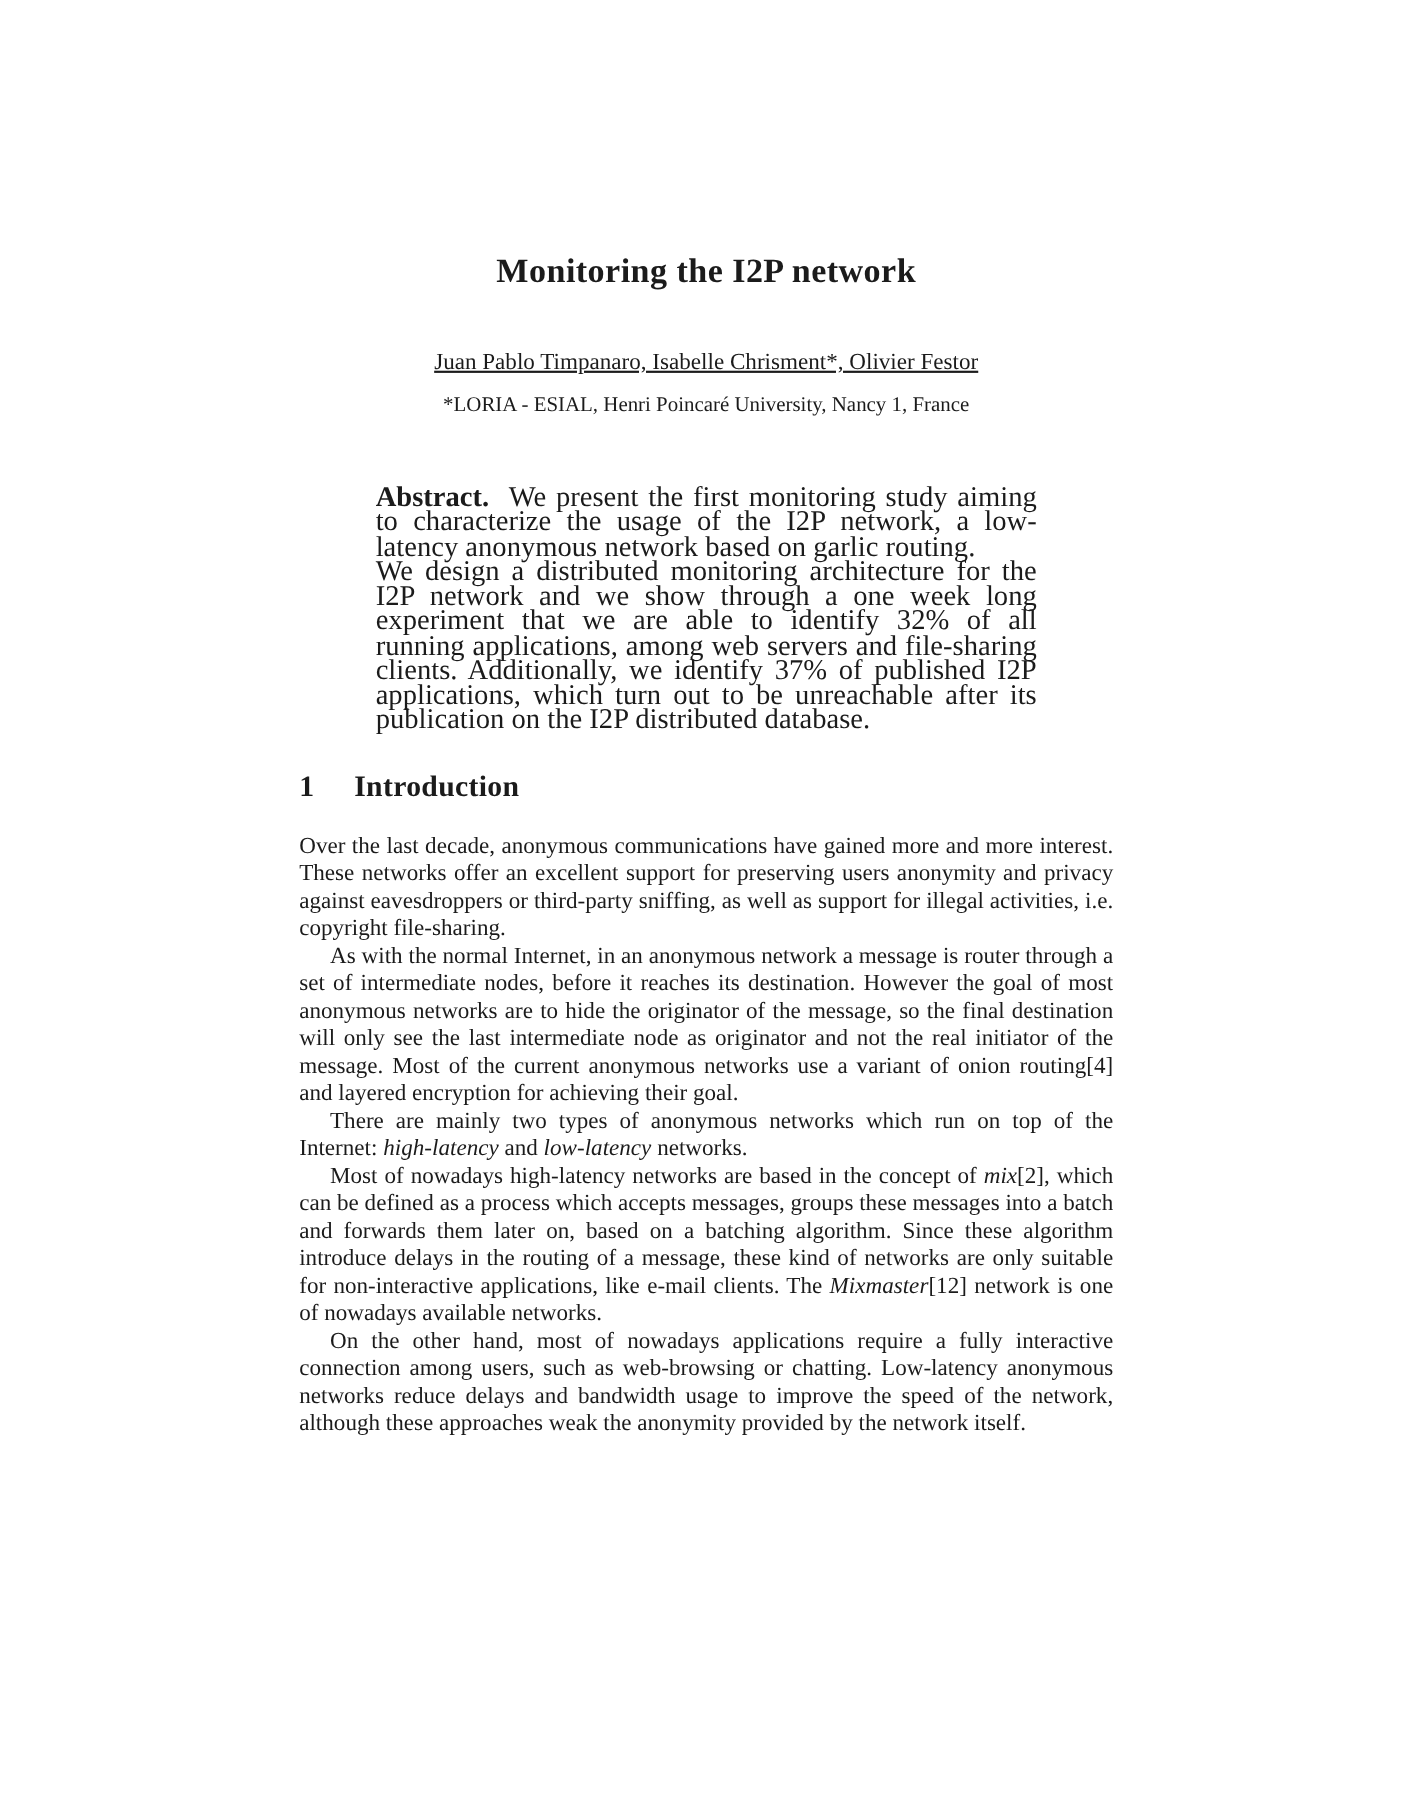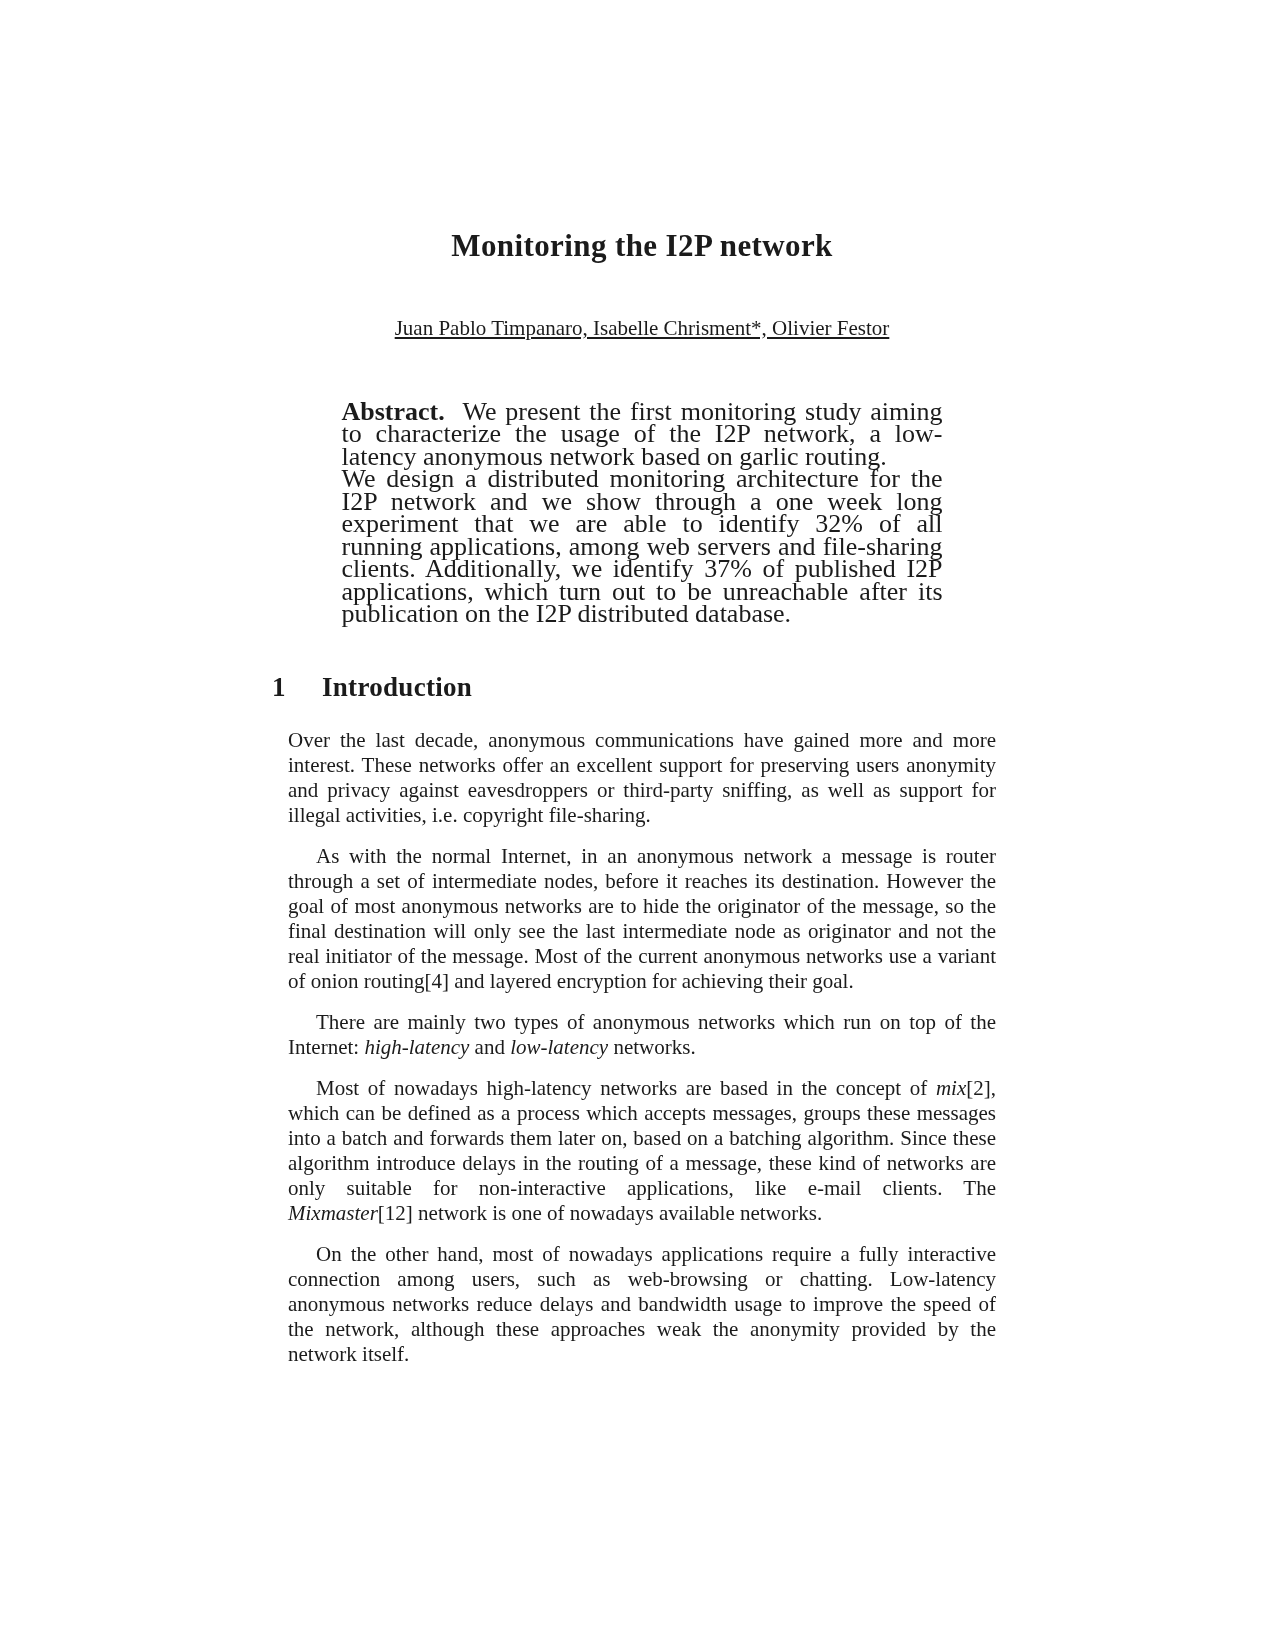--- a/index.html
+++ b/index.html
@@ -44,50 +44,51 @@
     width: 601px;
     margin: 60px auto 0 auto;
     font-size: 26px;
     line-height: 22.5px;
     text-align: justify;
   }
   .abstract-block p { margin: 0; }
   .abstract-label { font-weight: bold; }
   .abstract-label::after { content: "\00a0\00a0"; }
   .section-heading {
-    margin: 46px 0 0 0;
+    margin: 34px 0 0 0;
     font-size: 27px;
     line-height: 1.15;
     font-weight: bold;
     letter-spacing: 0.3px;
   }
   .section-number {
     display: inline-block;
     min-width: 50px;
   }
   .body-text {
     margin-top: 25px;
     font-size: 21px;
     line-height: 25px;
     text-align: justify;
   }
-  .body-text p { margin: 16px; }
+  .body-text p { margin: 0; }
   .body-text p.indent { text-indent: 28px; }
 </style>
 </head>
 <body>
 
 <div class="page">
   <div class="content">
 
     <h1 class="paper-title">Monitoring the I2P network</h1>
 
     <div class="authors-line">Juan Pablo Timpanaro, Isabelle Chrisment*, Olivier Festor</div>
 
     <div class="affiliations">
+      <div>*LORIA - ESIAL, Henri Poincaré University, Nancy 1, France</div>
     </div>
 
     <div class="abstract-block">
       <p><span class="abstract-label">Abstract.</span><span>We present the first monitoring study aiming to characterize the usage of the I2P network, a low-latency anonymous network based on garlic routing.</span></p>
       <p>We design a distributed monitoring architecture for the I2P network and we show through a one week long experiment that we are able to identify 32% of all running applications, among web servers and file-sharing clients. Additionally, we identify 37% of published I2P applications, which turn out to be unreachable after its publication on the I2P distributed database.</p>
     </div>
 
     <h2 class="section-heading">
       <span class="section-number">1</span><span>Introduction</span>
     </h2>

